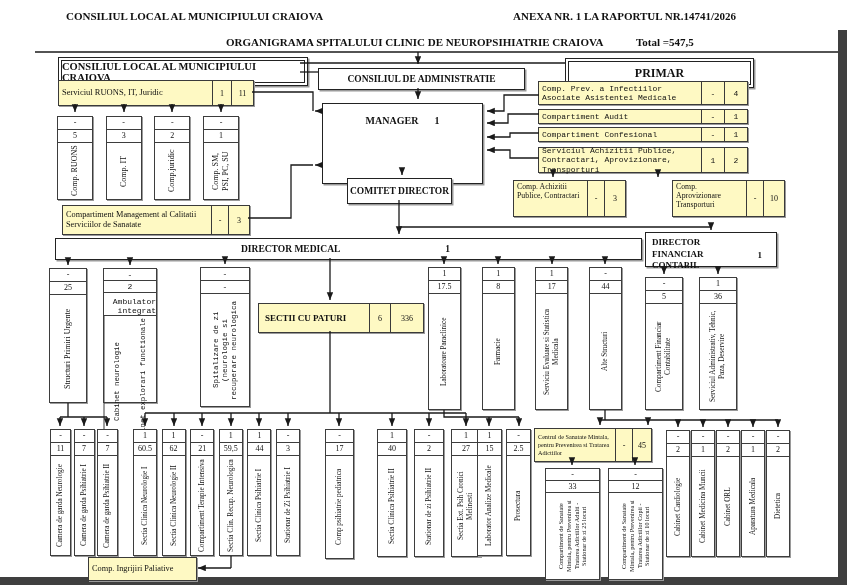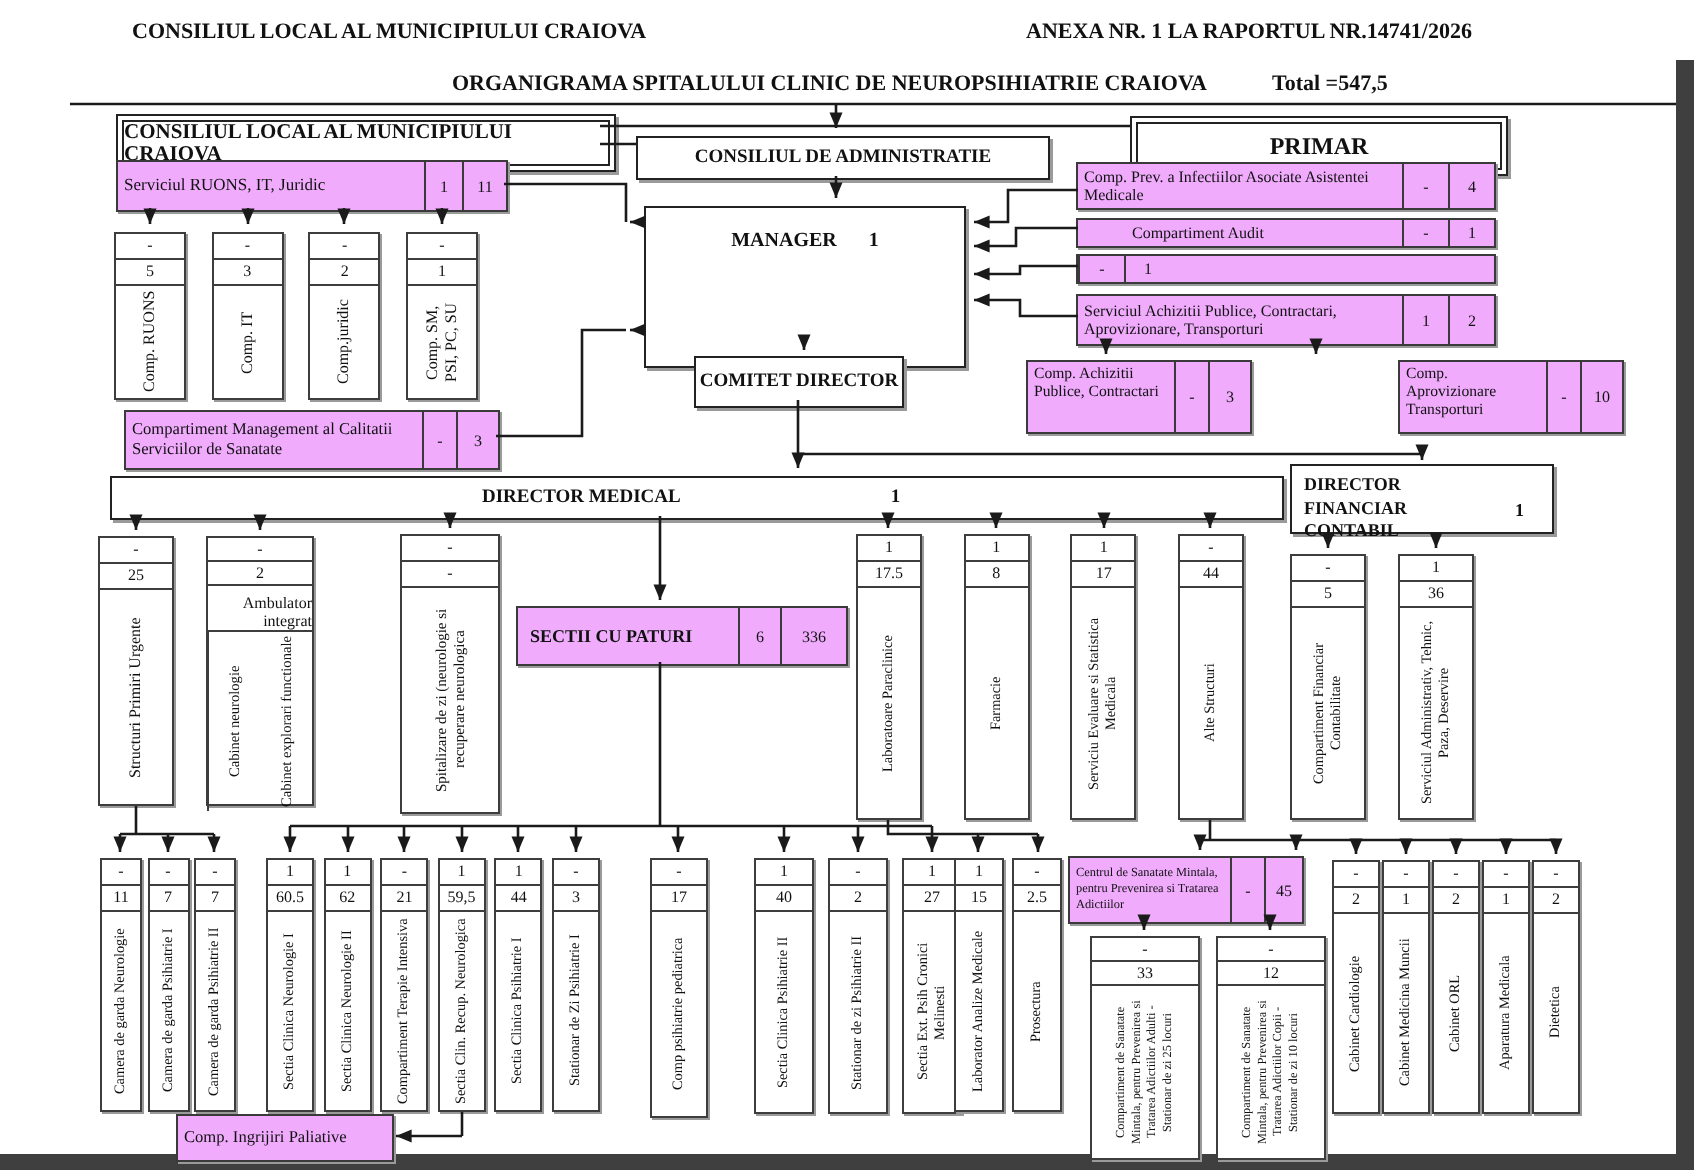--- a/index.html
+++ b/index.html
@@ -1,24 +1,24 @@
 <!DOCTYPE html>
 <html><head>
 <meta charset="utf-8">
 <style>
   html,body{margin:0;padding:0;}
   body{width:847px;height:585px;position:relative;background:#fff;overflow:hidden;
        font-family:"Liberation Serif",serif;color:#111;}
-  .abs{position:absolute;}
+  .abs{position:absolute;font-family:Liberation Mono, monospace;}
   
   .strip{position:absolute;background:#3f3f3f;}
   
   .htitle{position:absolute;font-weight:bold;font-size:11px;white-space:nowrap;}
   
-  .hbox{position:absolute;display:flex;background:#f0abfc;border:1.6px solid #3a3a3a;
+  .hbox{position:absolute;display:flex;background:#fef9c3;border:1.6px solid #3a3a3a;
         box-shadow:1px 1px 0 #9a9a9a;z-index:2;}
   .hbox .lbl{flex:1;display:flex;align-items:center;padding:1px 3px;font-size:8px;line-height:1.15;}
   .hbox .c{width:20px;border-left:1.6px solid #3a3a3a;display:flex;align-items:center;
            justify-content:center;font-size:8px;}
   
   .major{position:absolute;background:#fff;display:flex;align-items:center;justify-content:center;
          font-weight:bold;border:1.8px solid #222;box-shadow:1.5px 1.5px 0 #9a9a9a;z-index:2;}
   .dbl{border:4px double #222;}
   
   .vgroup{position:absolute;display:flex;justify-content:space-between;z-index:2;}
@@ -73,46 +73,47 @@
 </div>
 
 <div class="abs" id="g-primar-rows" style="left:538px;top:81px;width:210px;z-index:2;">
 
     <div class="hbox prow" style="position:relative;">
       <div class="lbl">Comp. Prev. a Infectiilor Asociate Asistentei Medicale</div>
       <div class="c" style="width:22px;">-</div>
       <div class="c" style="width:22px;">4</div>
     </div>
 
-    <div class="hbox prow" style="position:relative;padding-left:24px;">
+    <div class="hbox prow" style="position:relative;">
       <div class="lbl">Compartiment Audit</div>
       <div class="c" style="width:22px;">-</div>
       <div class="c" style="width:22px;">1</div>
     </div>
 
     <div class="hbox prow" style="position:relative;">
+      <div class="lbl">Compartiment Confesional</div>
       <div class="c" style="width:22px;">-</div>
       <div class="c" style="width:22px;">1</div>
     </div>
 
     <div class="hbox prow" style="position:relative;">
       <div class="lbl">Serviciul Achizitii Publice, Contractari, Aprovizionare, Transporturi</div>
       <div class="c" style="width:22px;">1</div>
       <div class="c" style="width:22px;">2</div>
     </div>
   </div>
 <style>
   #g-primar-rows .prow{box-sizing:border-box;}
   #g-primar-rows div.prow:nth-of-type(1){height:24px;}
   #g-primar-rows div.prow:nth-of-type(2){height:15px;margin-top:4px;}
   #g-primar-rows div.prow:nth-of-type(3){height:15px;margin-top:3px;}
   #g-primar-rows div.prow:nth-of-type(4){height:26px;margin-top:5px;}
 </style>
 
-<div class="vgroup" style="left:513px;top:180px;width:299px;">
+<div class="vgroup" style="left:513px;top:180px;width:272px;">
 
     <div class="hbox" style="position:relative;width:113px;height:37px;box-sizing:border-box;">
       <div class="lbl" style="align-items:flex-start;padding-top:2px;font-size:7.8px;">Comp. Achizitii Publice, Contractari</div>
       <div class="c" style="width:16px;">-</div>
       <div class="c" style="width:20px;">3</div>
     </div>
 
     <div class="hbox" style="position:relative;width:113px;height:37px;box-sizing:border-box;">
       <div class="lbl" style="align-items:flex-start;padding-top:2px;font-size:7.8px;">Comp. Aprovizionare Transporturi</div>
       <div class="c" style="width:16px;">-</div>

